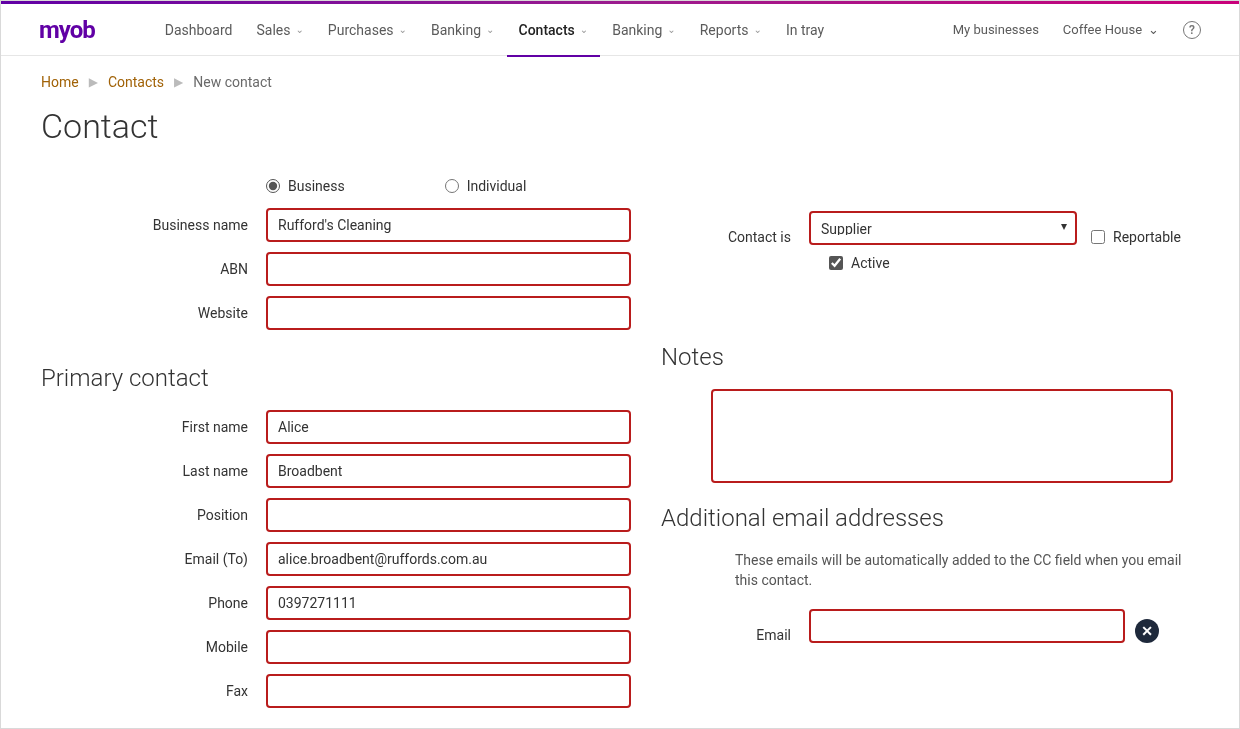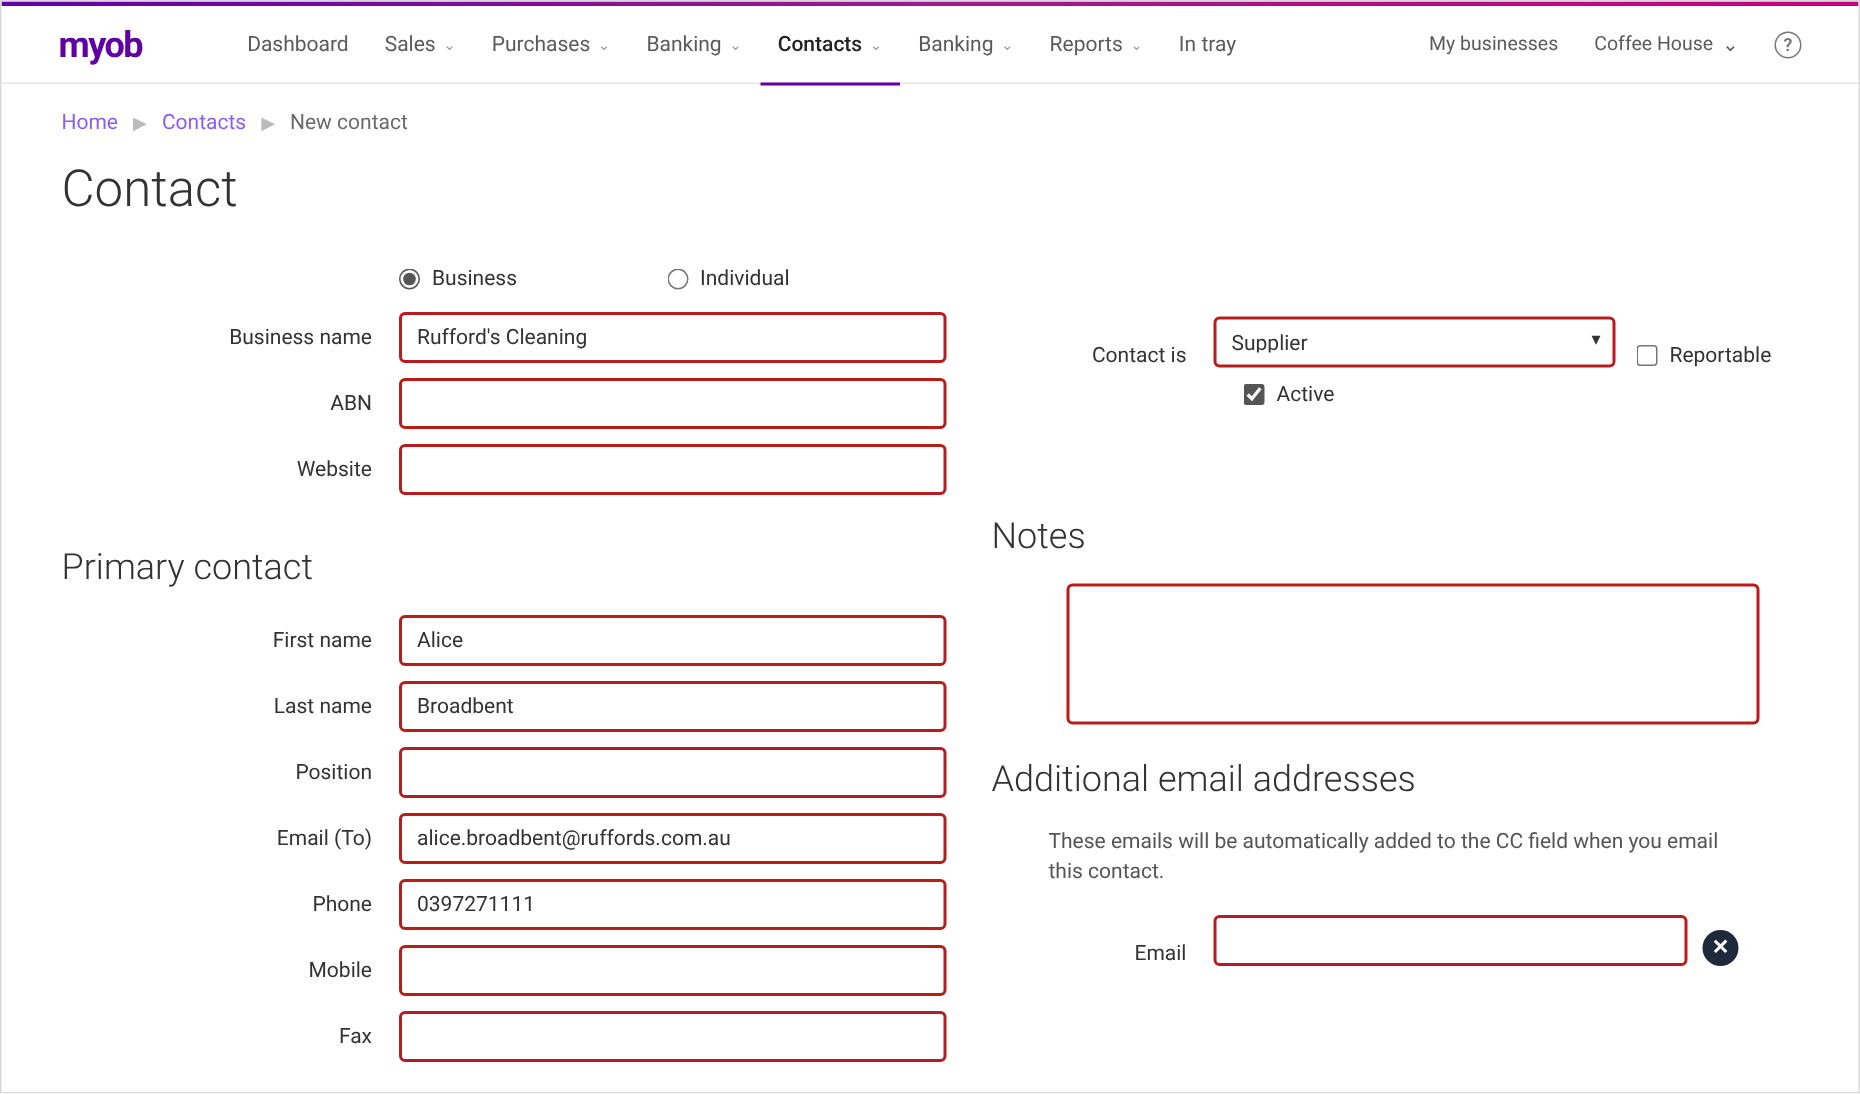--- a/index.html
+++ b/index.html
@@ -97,21 +97,21 @@
       padding: 18px 40px 0 40px;
     }
     .breadcrumb {
       display: flex;
       align-items: center;
       gap: 10px;
       font-size: 14px;
       margin-bottom: 16px;
     }
     .breadcrumb a {
-      color: #8b5cf6;
+      color: #a16207;
       text-decoration: none;
     }
     .breadcrumb .sep {
       color: #bbb;
       font-size: 12px;
     }
     .breadcrumb .current {
       color: #6a6a6a;
     }
     h1.page-title {
@@ -222,21 +222,21 @@
       gap: 8px;
       font-size: 14px;
     }
     .reportable-wrap {
       margin-left: 14px;
     }
     .notes-area {
       margin-left: 50px;
     }
     .aea-text {
-      margin-left: 38px;
+      margin-left: 74px;
       font-size: 14px;
       color: #555;
       line-height: 1.45;
       margin-bottom: 18px;
       max-width: 460px;
     }
     .remove-btn {
       width: 24px;
       height: 24px;
       border-radius: 50%;

